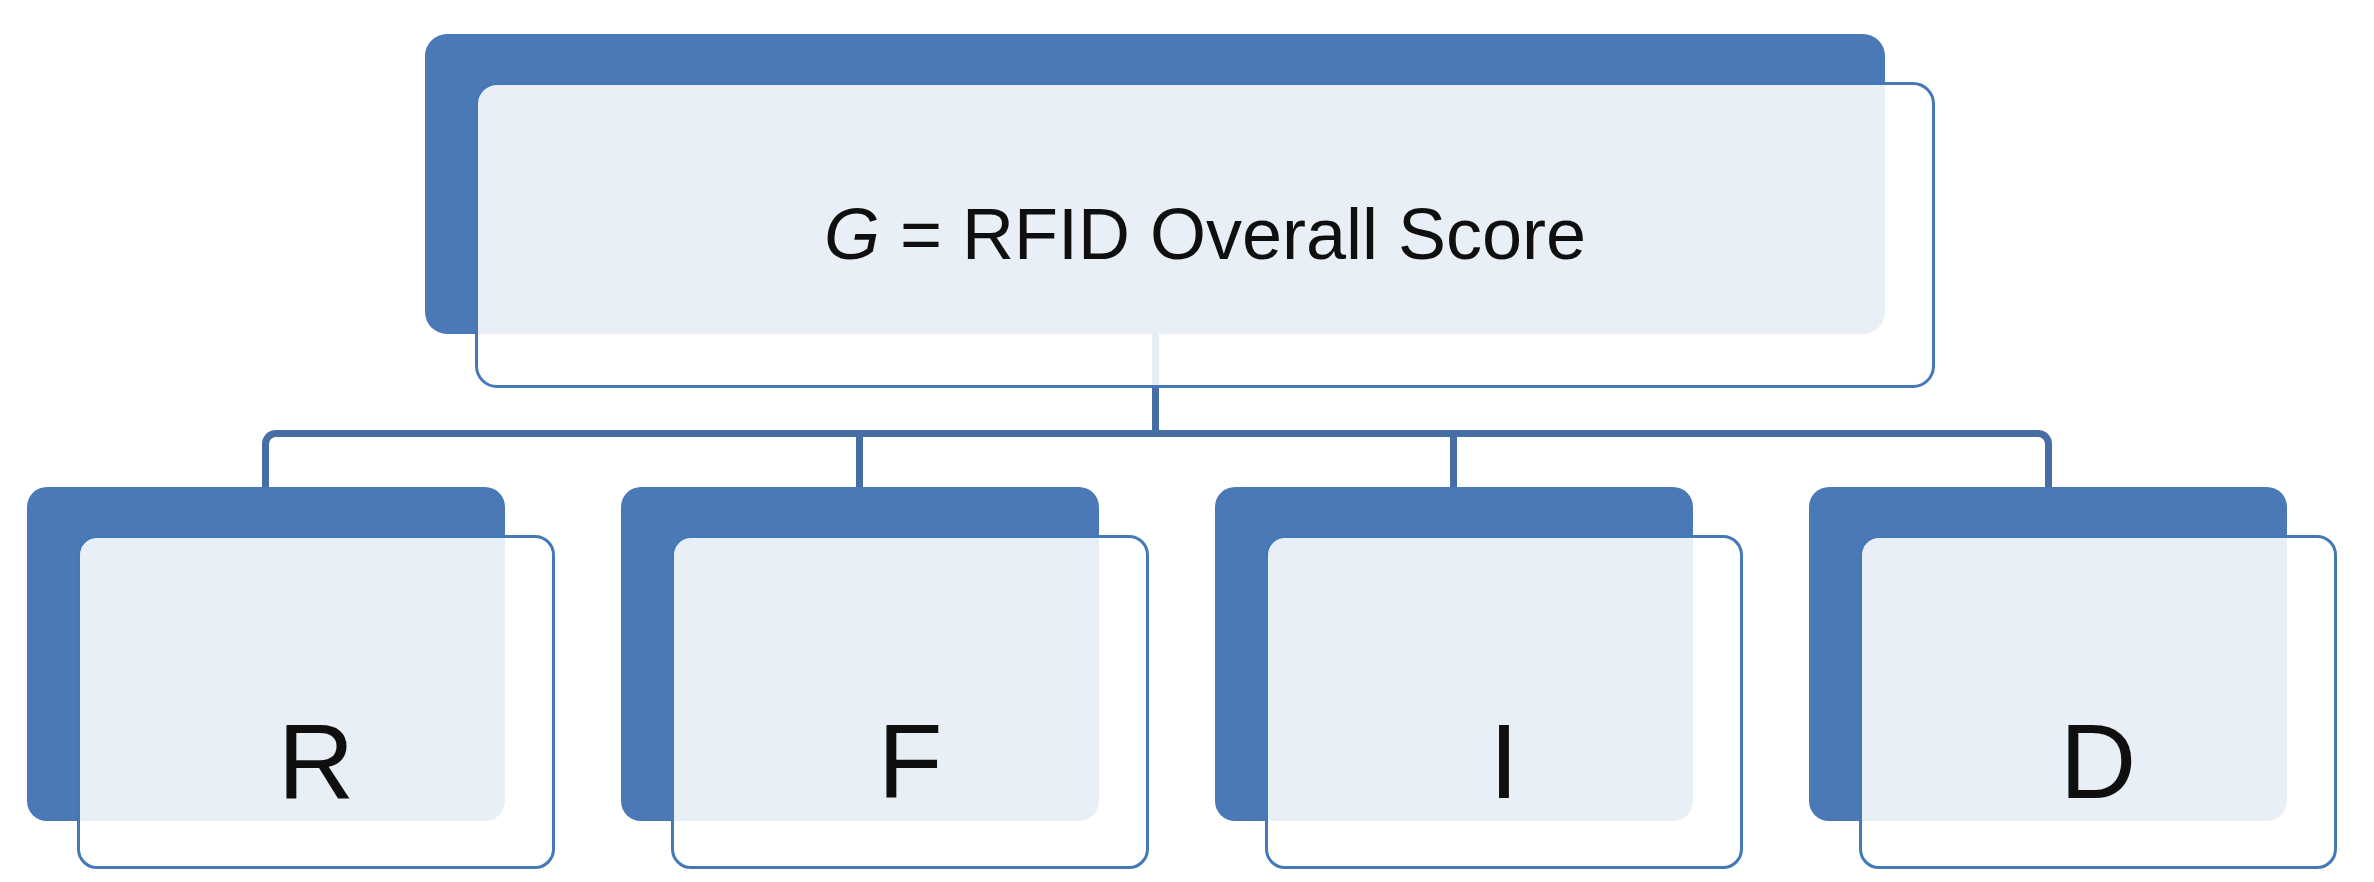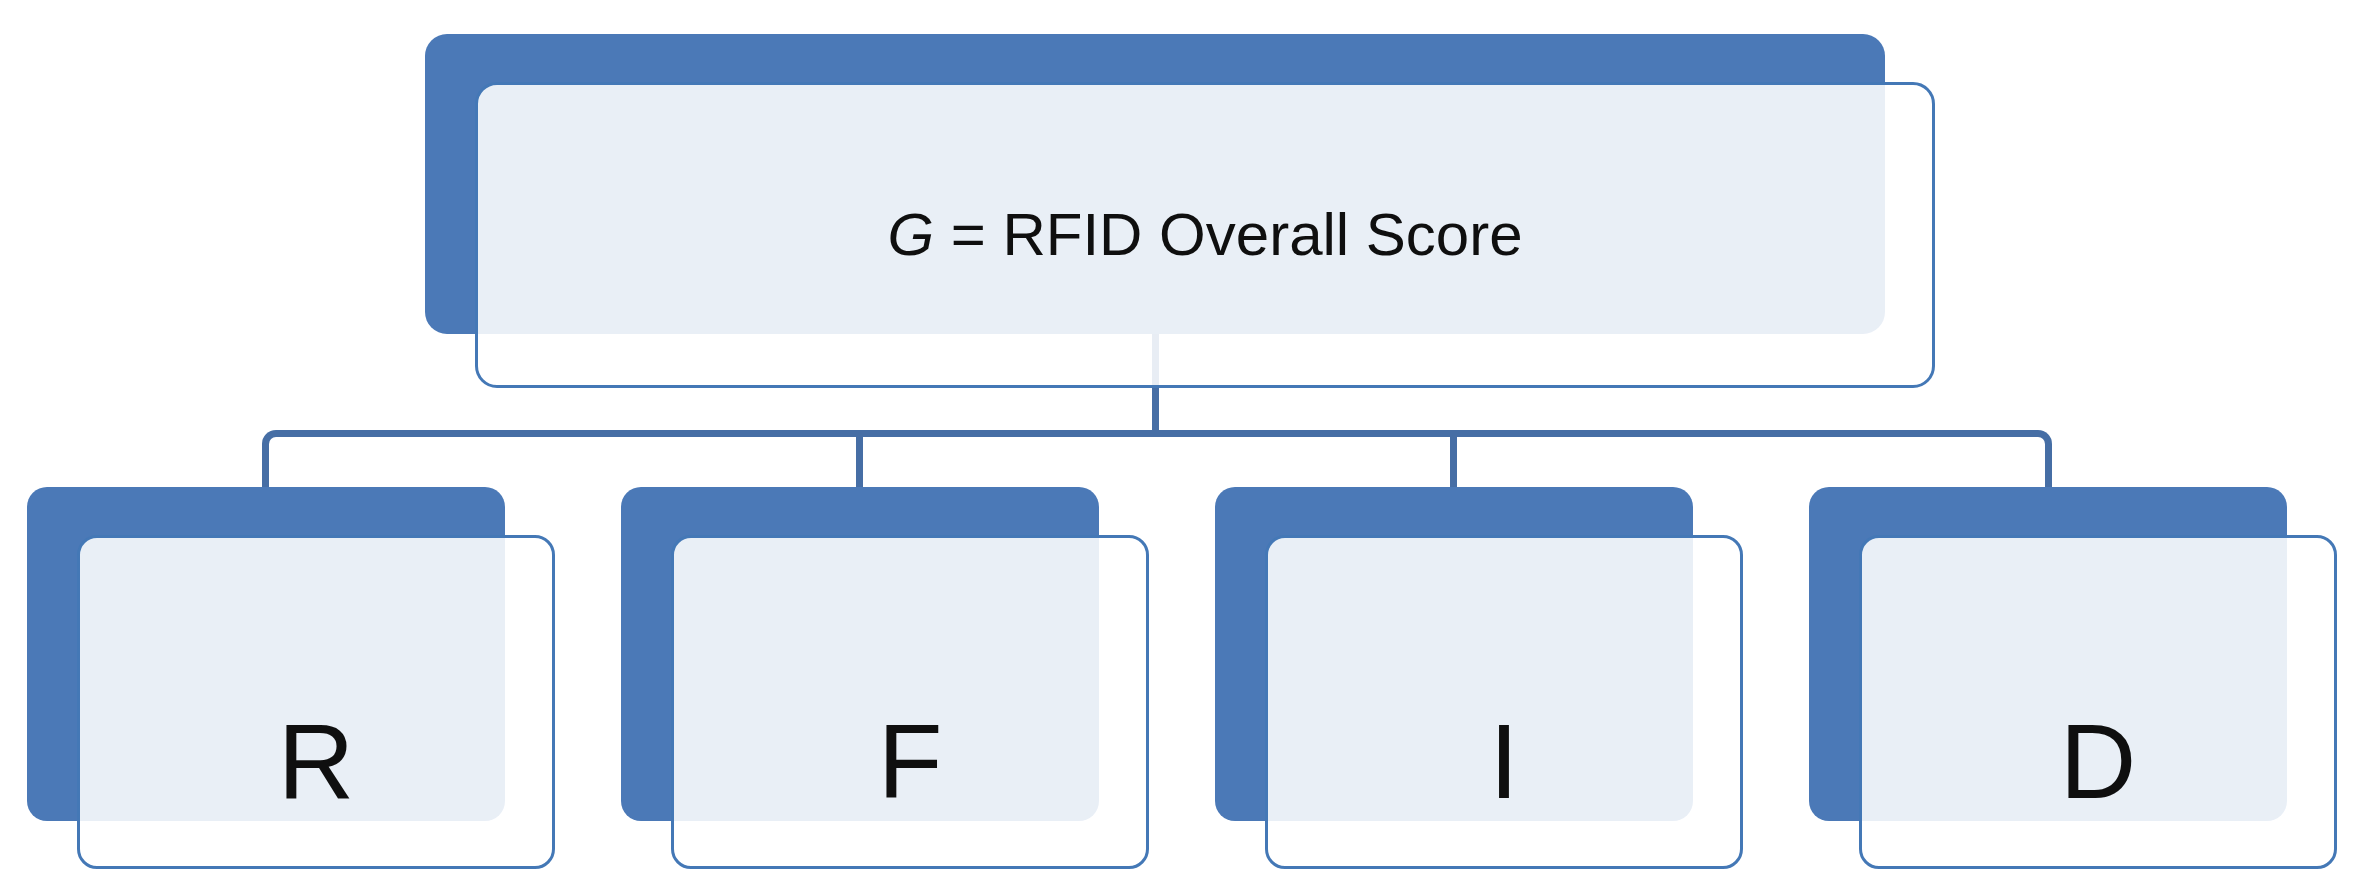--- a/index.html
+++ b/index.html
@@ -44,21 +44,21 @@
     border-radius: 22px;
     color: #0f0f0f;
   }
 
   
   .root-back  { left: 425px; top: 34px; width: 1460px; height: 300px; }
   .root-front {
     left: 475px; top: 82px; width: 1460px; height: 306px;
     display: flex; align-items: center; justify-content: center;
     text-align: center;
-    font-size: 60px; line-height: 1.32;
+    font-size: 72px; line-height: 1.32;
   }
   .root-title .var { font-style: italic; }
 
   
   .child-back  { top: 487px; width: 478px; height: 334px; border-radius: 20px; }
   .child-front { top: 535px; width: 478px; height: 334px; border-radius: 20px; }
   .back-r  { left: 27px;   }  .front-r { left: 77px;   }
   .back-f  { left: 621px;  }  .front-f { left: 671px;  }
   .back-i  { left: 1215px; }  .front-i { left: 1265px; }
   .back-d  { left: 1809px; }  .front-d { left: 1859px; }

